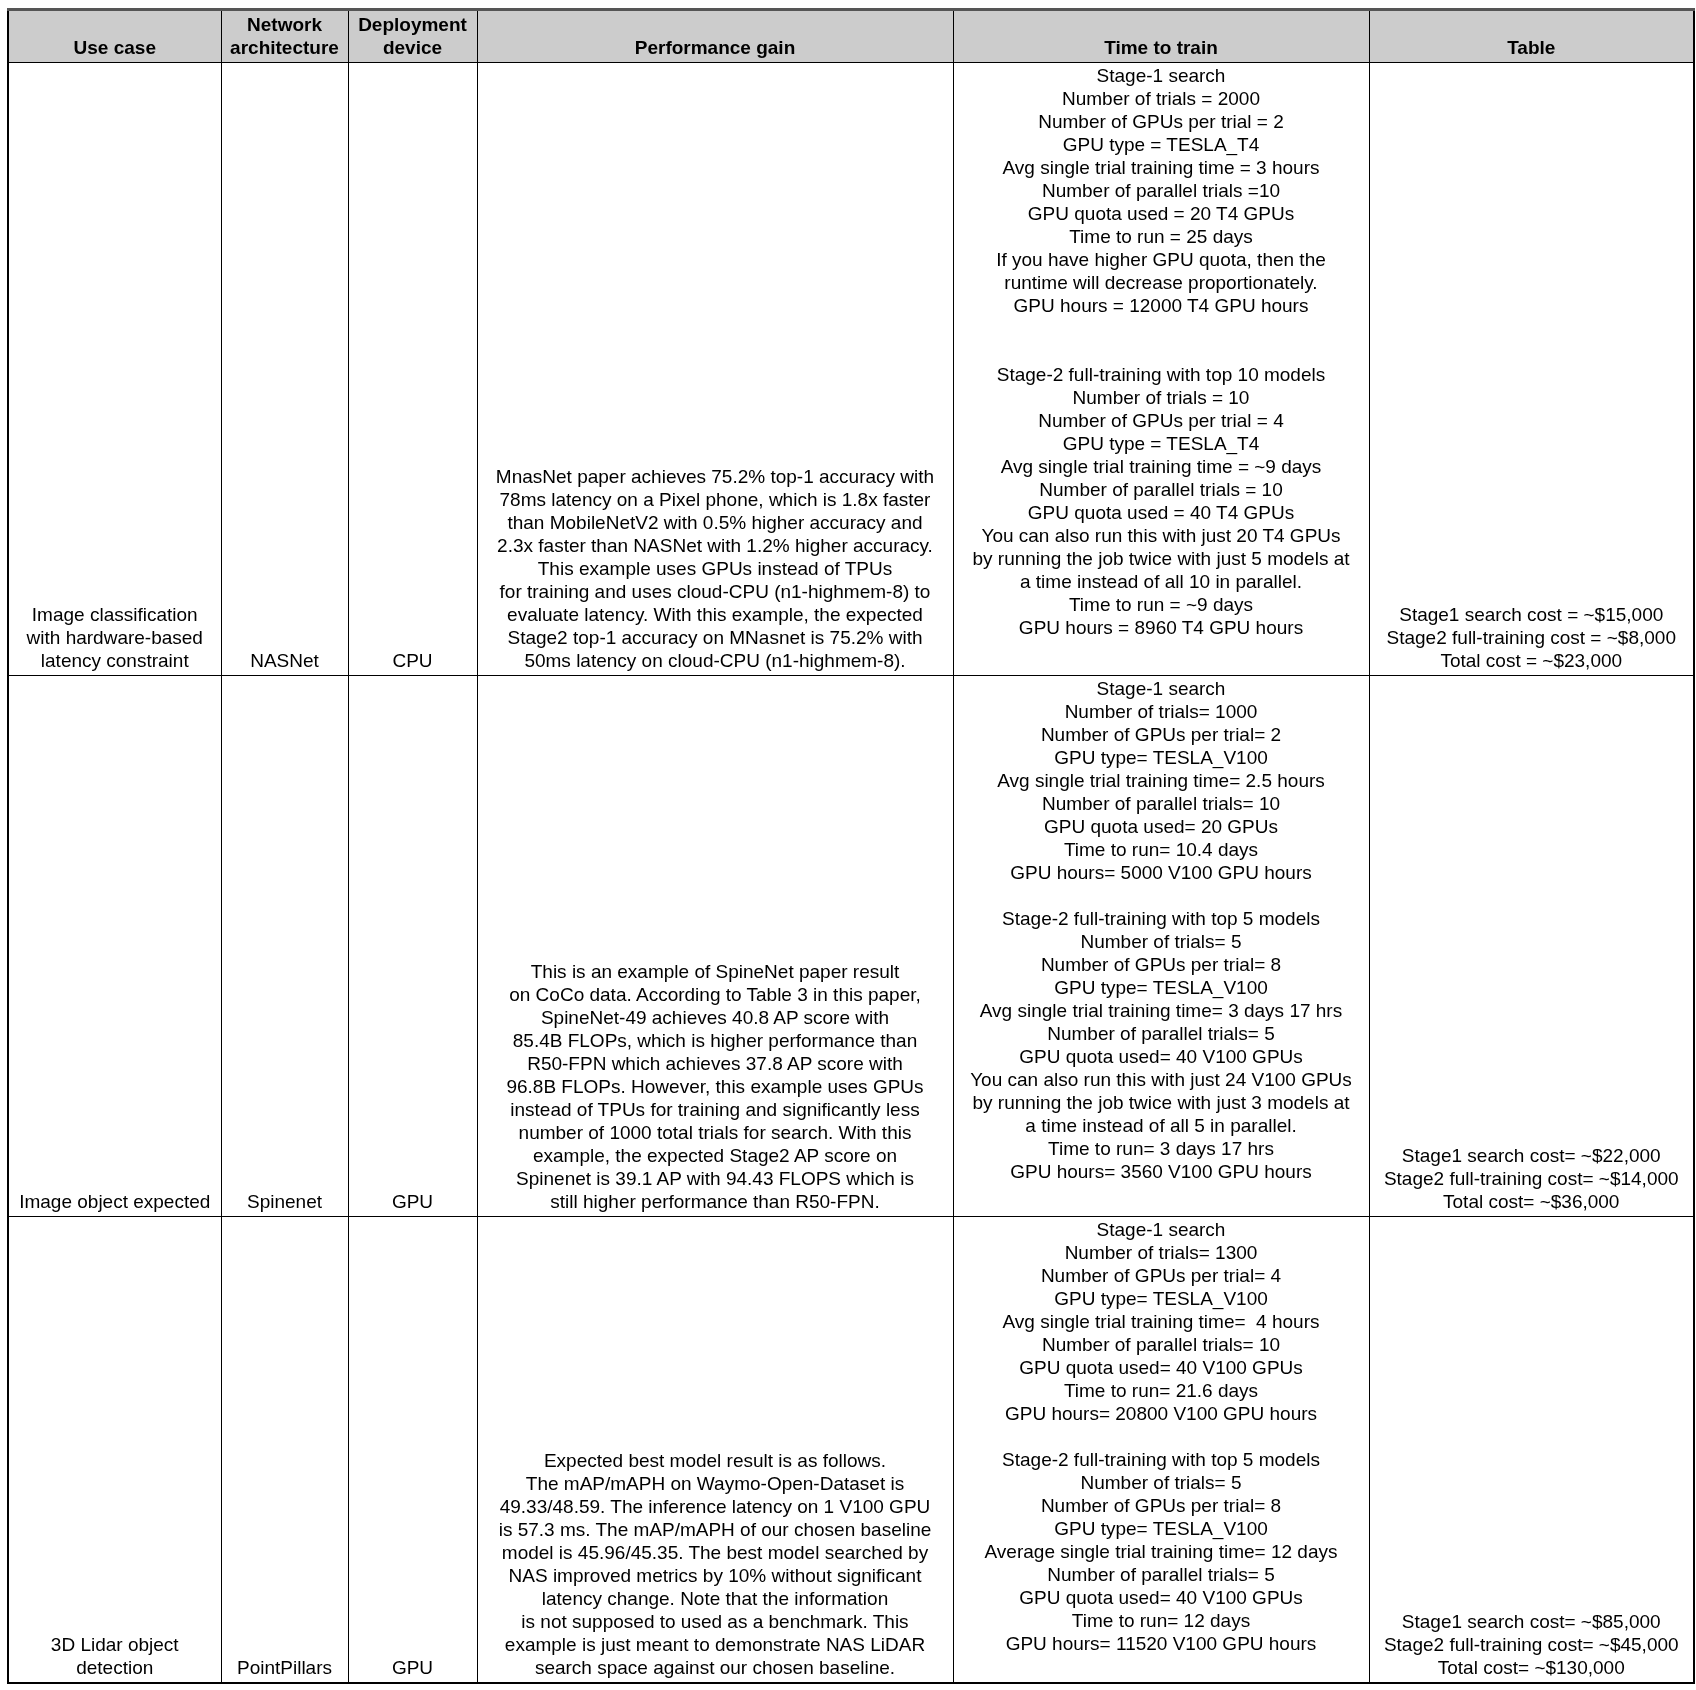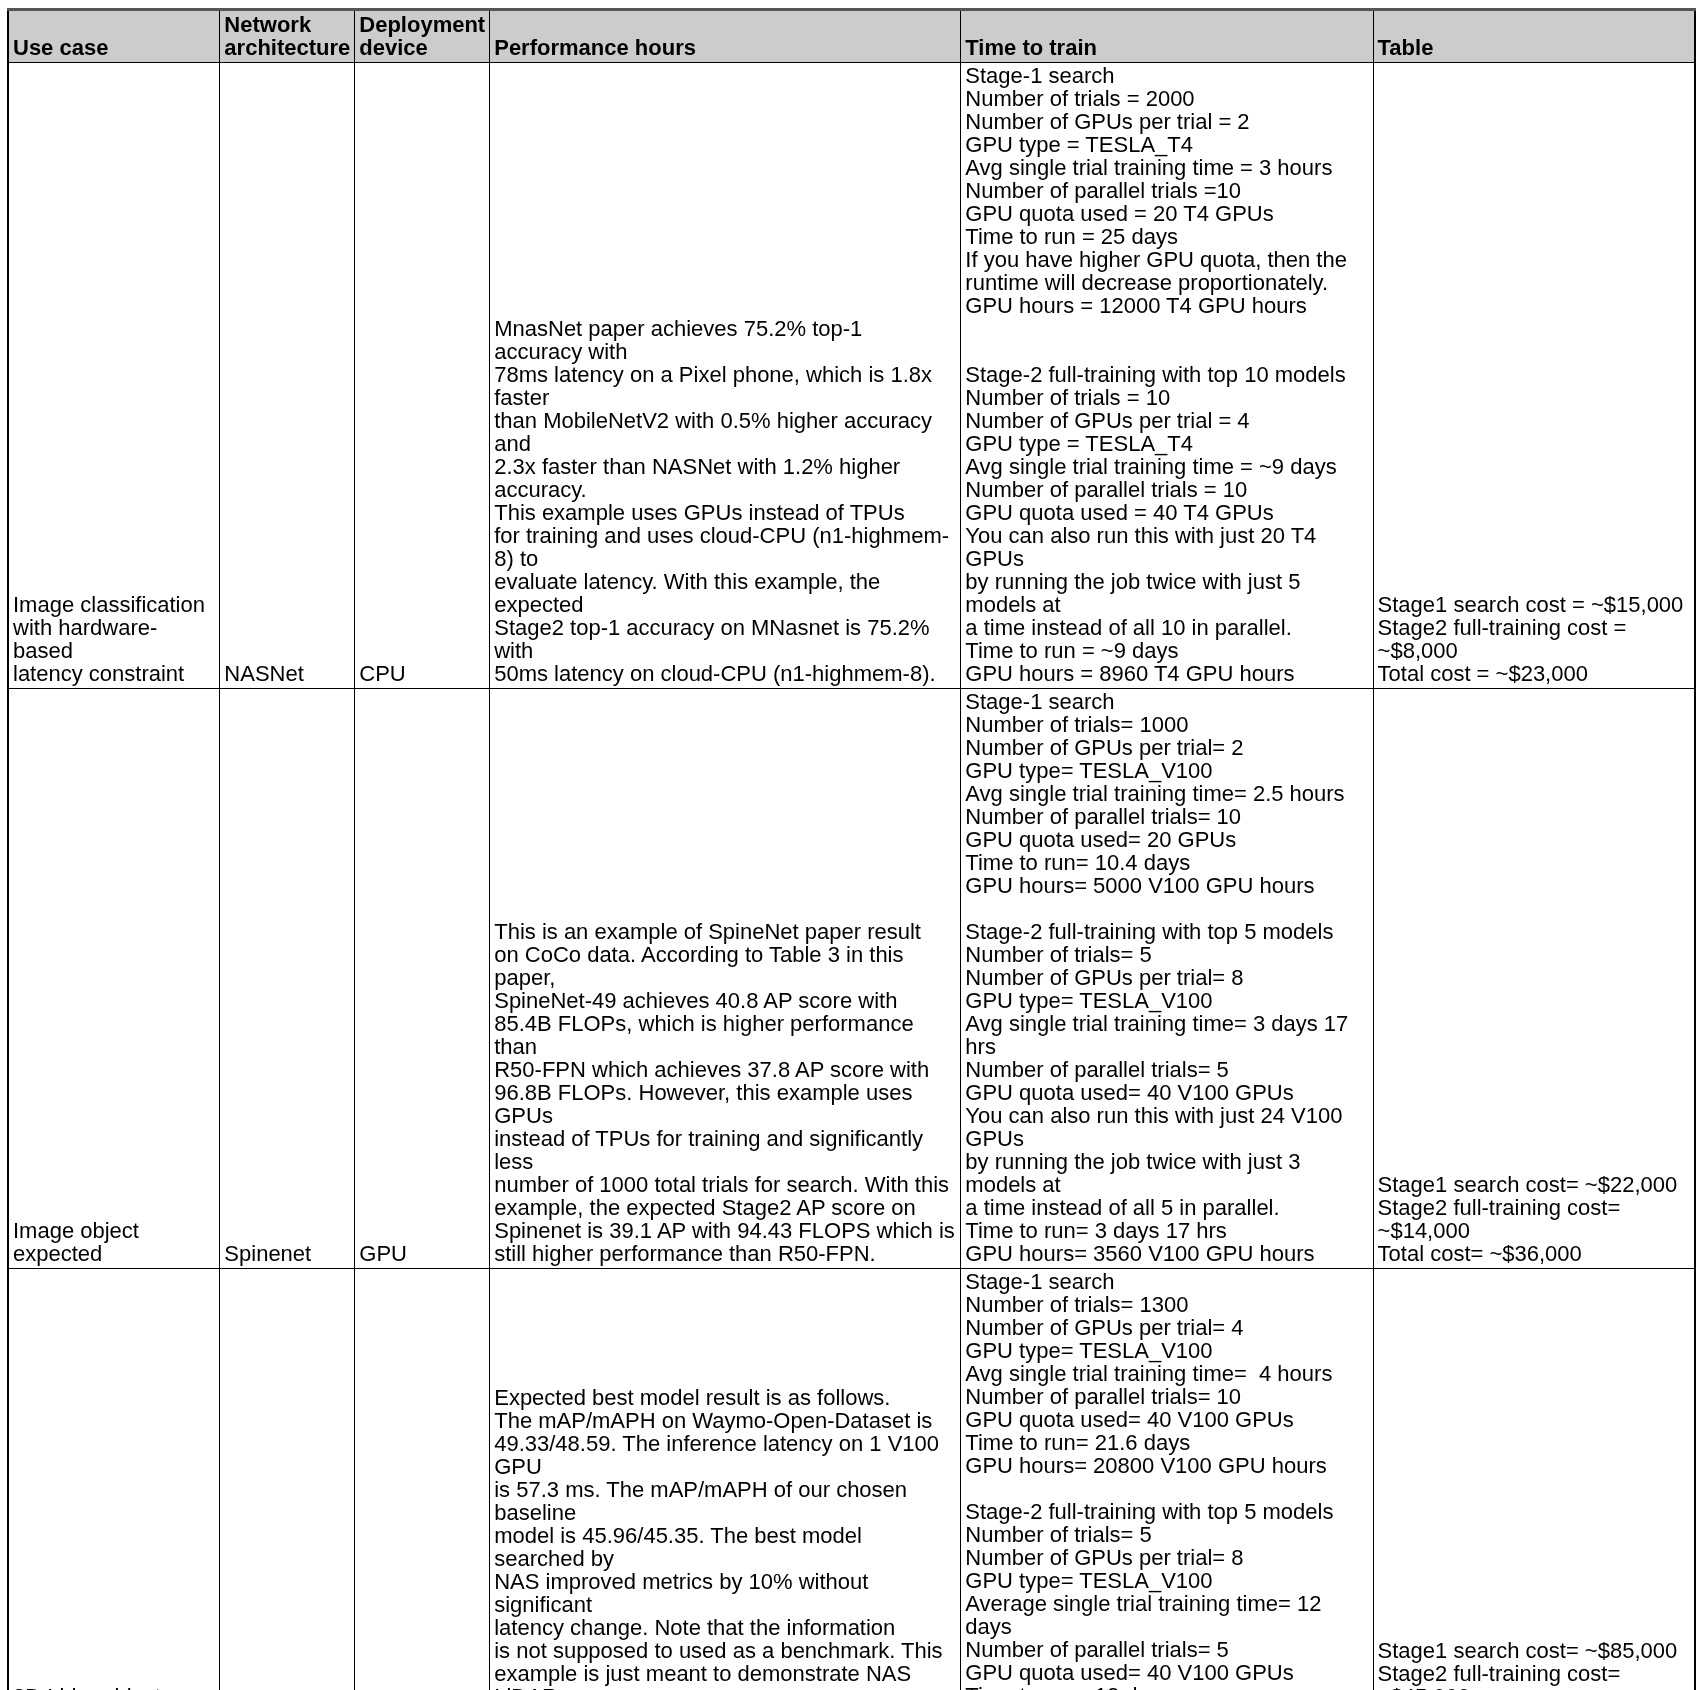--- a/index.html
+++ b/index.html
@@ -22,24 +22,24 @@
   table.sheet {
     border-collapse: collapse;
     table-layout: fixed;
     margin: 8px 0 0 7px;
     border: 2px solid var(--border-color);
     border-top: 3px solid var(--top-border);
   }
   .sheet th, .sheet td {
     border: 1.5px solid var(--border-color);
     padding: 1px 4px 3px 4px;
-    font-size: 22px;
+    font-size: 19px;
     line-height: 23px;
     color: var(--text-color);
-    text-align: left;
+    text-align: center;
     white-space: pre-wrap;
     word-wrap: break-word;
     overflow: hidden;
   }
   .sheet th {
     background: var(--header-bg);
     font-weight: bold;
     vertical-align: bottom;
   }
   .sheet td {
@@ -62,21 +62,21 @@
     <col style="width:129px">
     <col style="width:476px">
     <col style="width:416px">
     <col style="width:325px">
   </colgroup>
   <thead>
     <tr class="hdr">
       <th>Use case</th>
       <th>Network architecture</th>
       <th>Deployment device</th>
-      <th>Performance hours</th>
+      <th>Performance gain</th>
       <th>Time to train</th>
       <th>Table</th>
     </tr>
   </thead>
   <tbody>
     <tr class="r0">
       <td>Image classification
 with hardware-based
 latency constraint</td>
       <td>NASNet</td>

